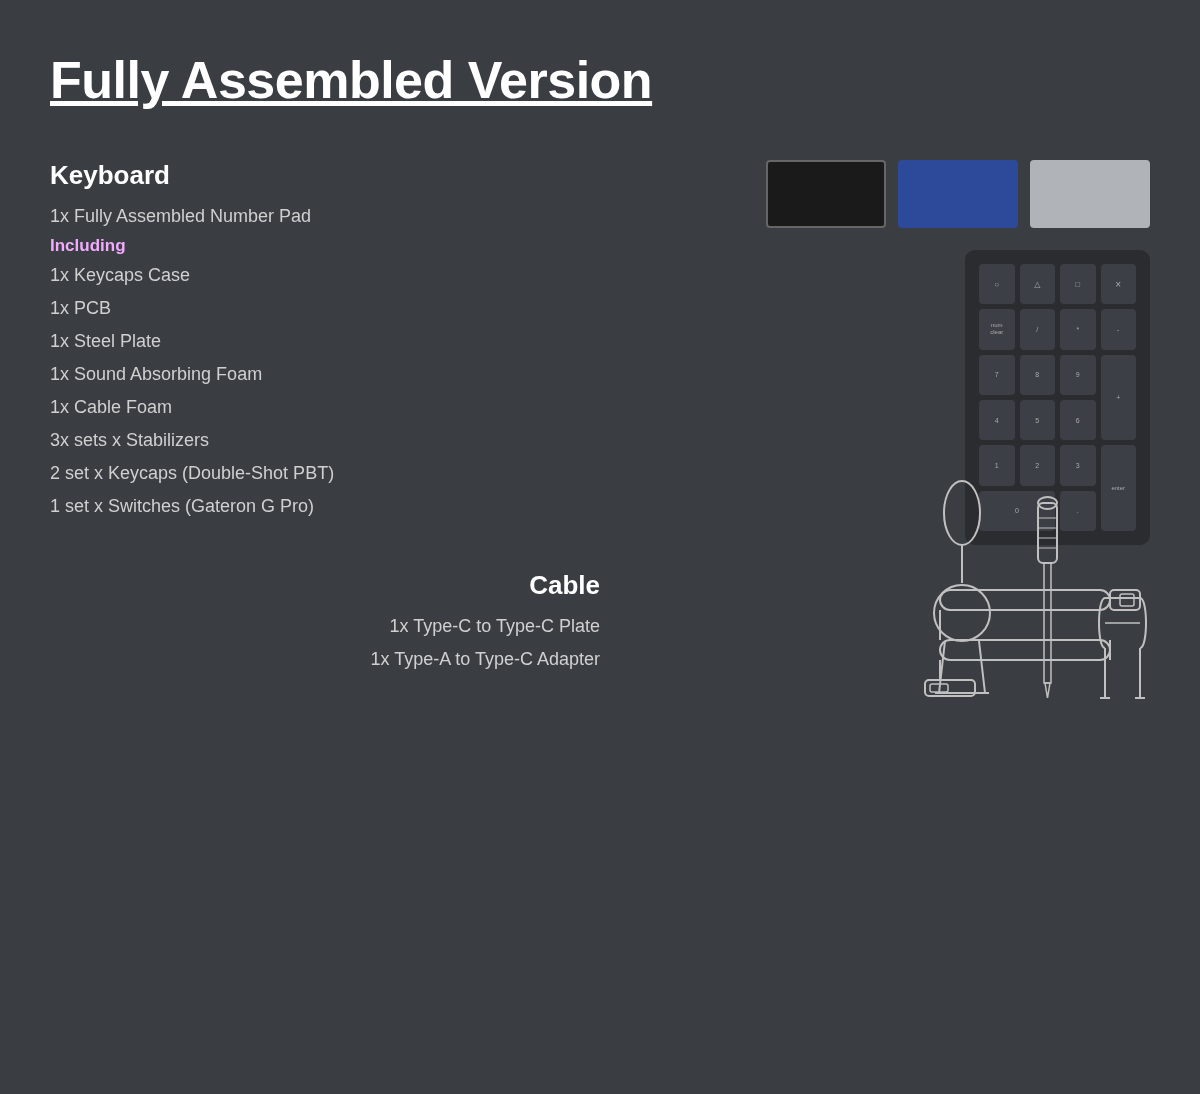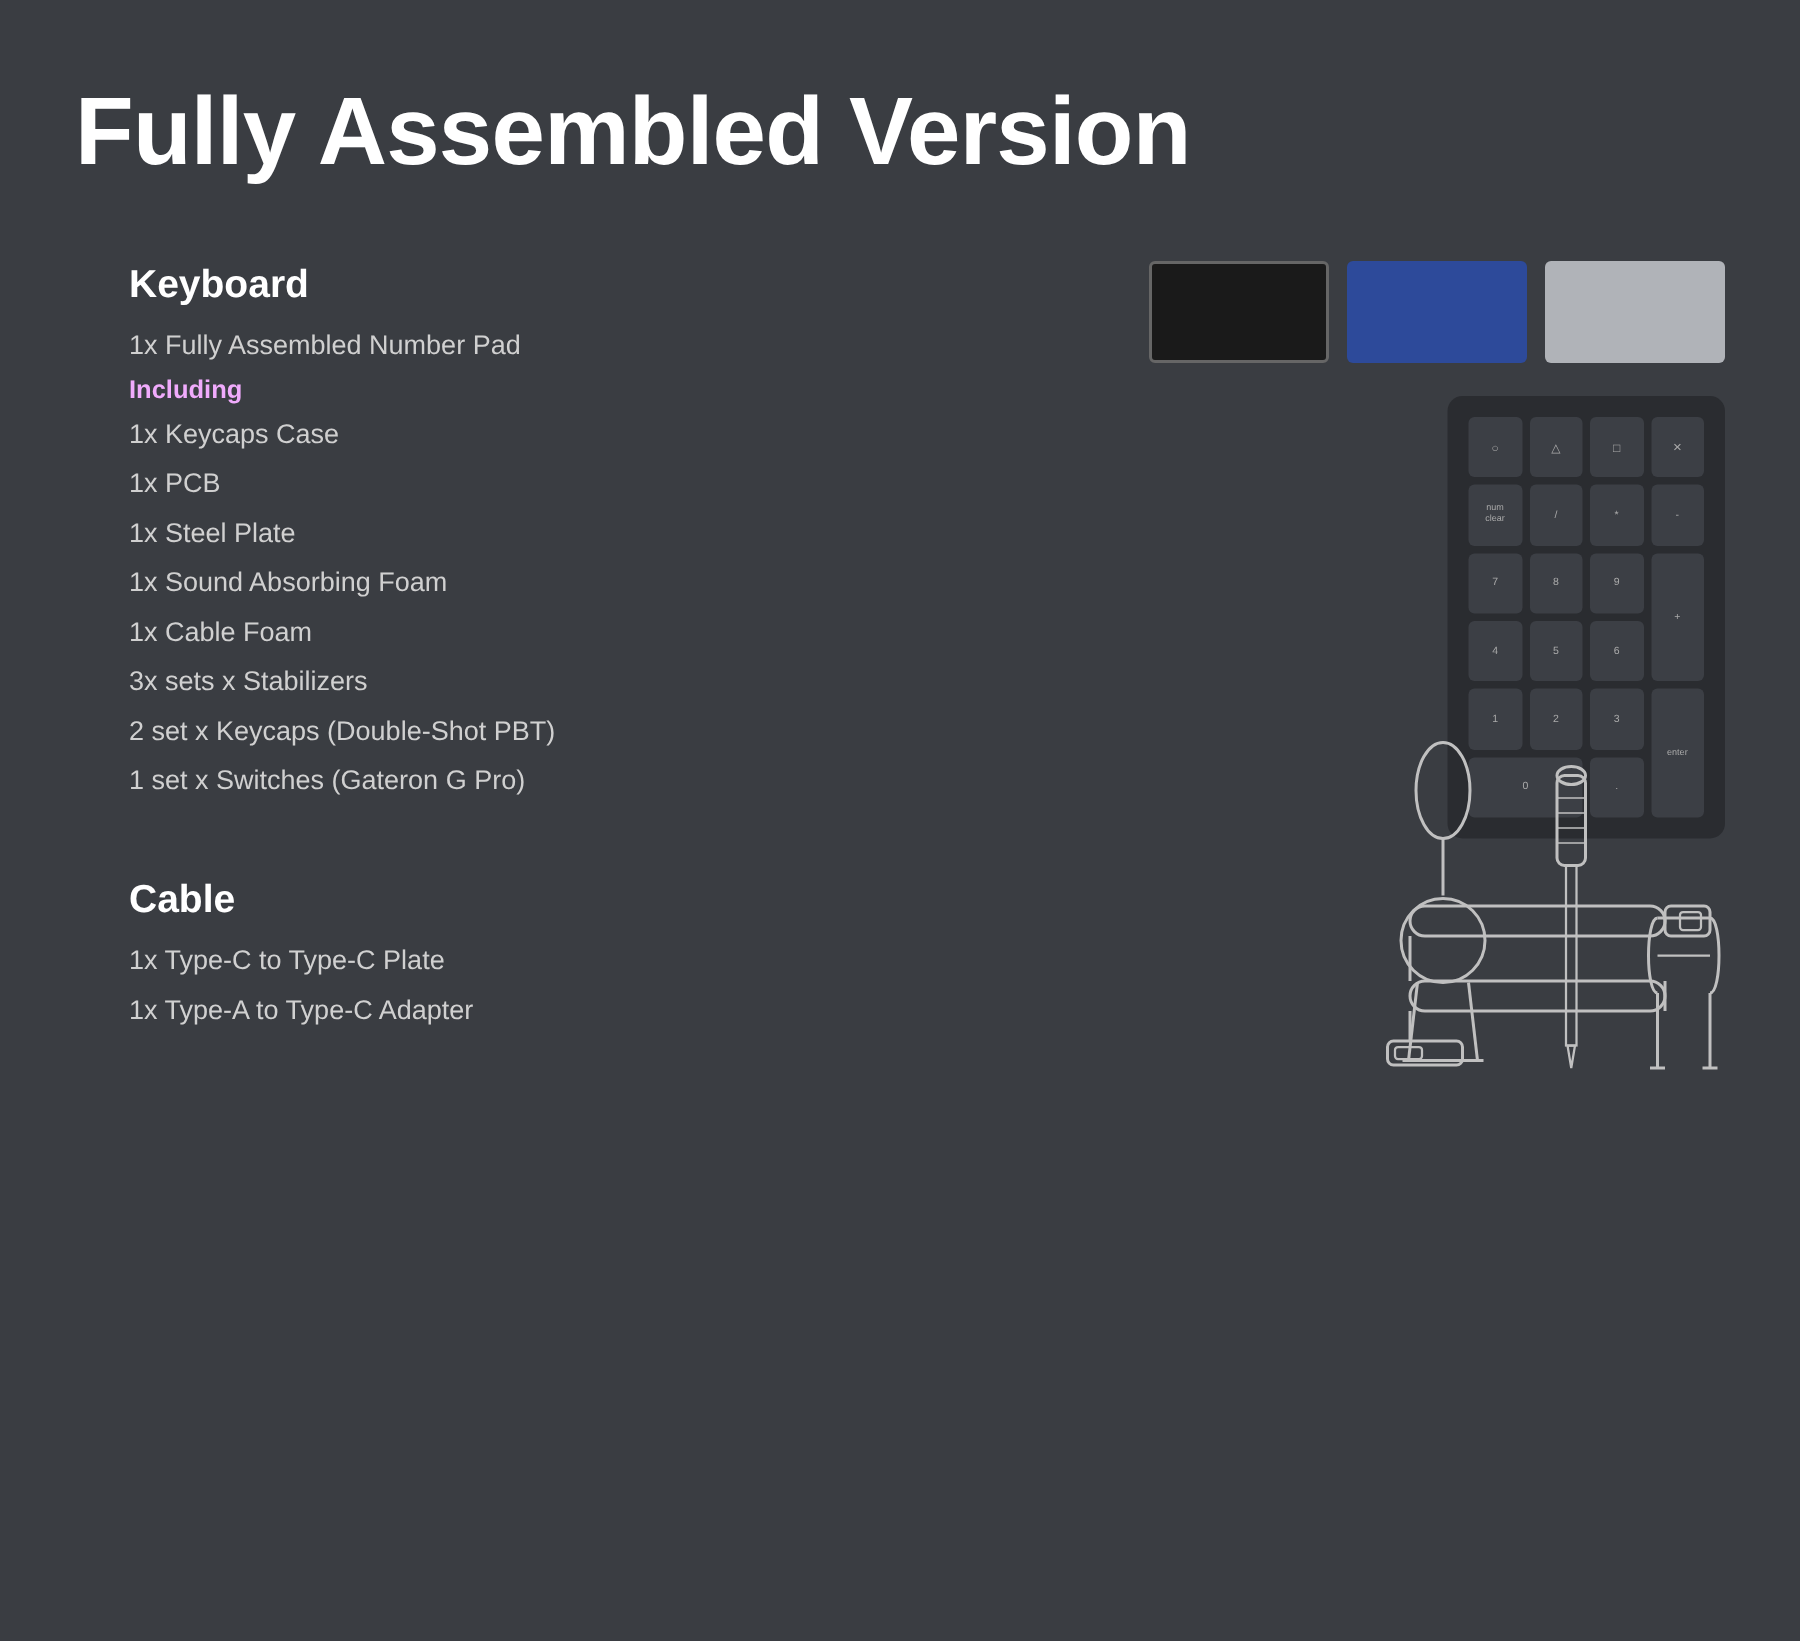--- a/index.html
+++ b/index.html
@@ -14,36 +14,36 @@
       position: relative;
     }
 
     .main-container {
       padding: 50px 50px 40px 50px;
       height: 100%;
       position: relative;
     }
 
     .page-title {
-      font-size: 64px;
+      font-size: 52px;
       font-weight: 800;
       color: #ffffff;
       margin-bottom: 50px;
       letter-spacing: -0.5px;
+      text-decoration: underline;
     }
 
     .content-area {
       display: flex;
       position: relative;
     }
 
     .left-column {
       width: 550px;
       flex-shrink: 0;
-      margin-left: 36px;
     }
 
     .right-column {
       flex: 1;
       position: relative;
     }
 
     
     .section-title {
       font-size: 26px;
@@ -141,21 +141,21 @@
       content: '□';
       font-size: 8px;
     }
     .key-x::before {
       content: '×';
       font-size: 10px;
     }
 
     
     .keyboard-section { margin-bottom: 50px; }
-    .cable-section { margin-bottom: 40px; }
+    .cable-section { margin-bottom: 40px; text-align: right; }
     .tools-section {}
 
     
     .cable-illustration {
       position: absolute;
       right: 0;
       top: 420px;
     }
 
     

